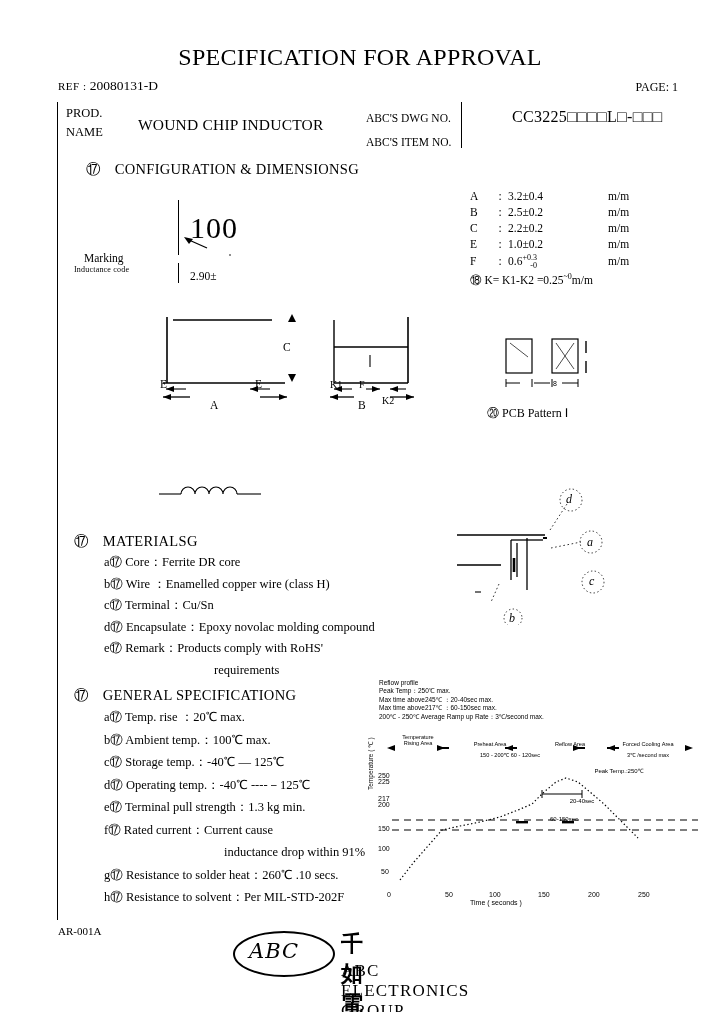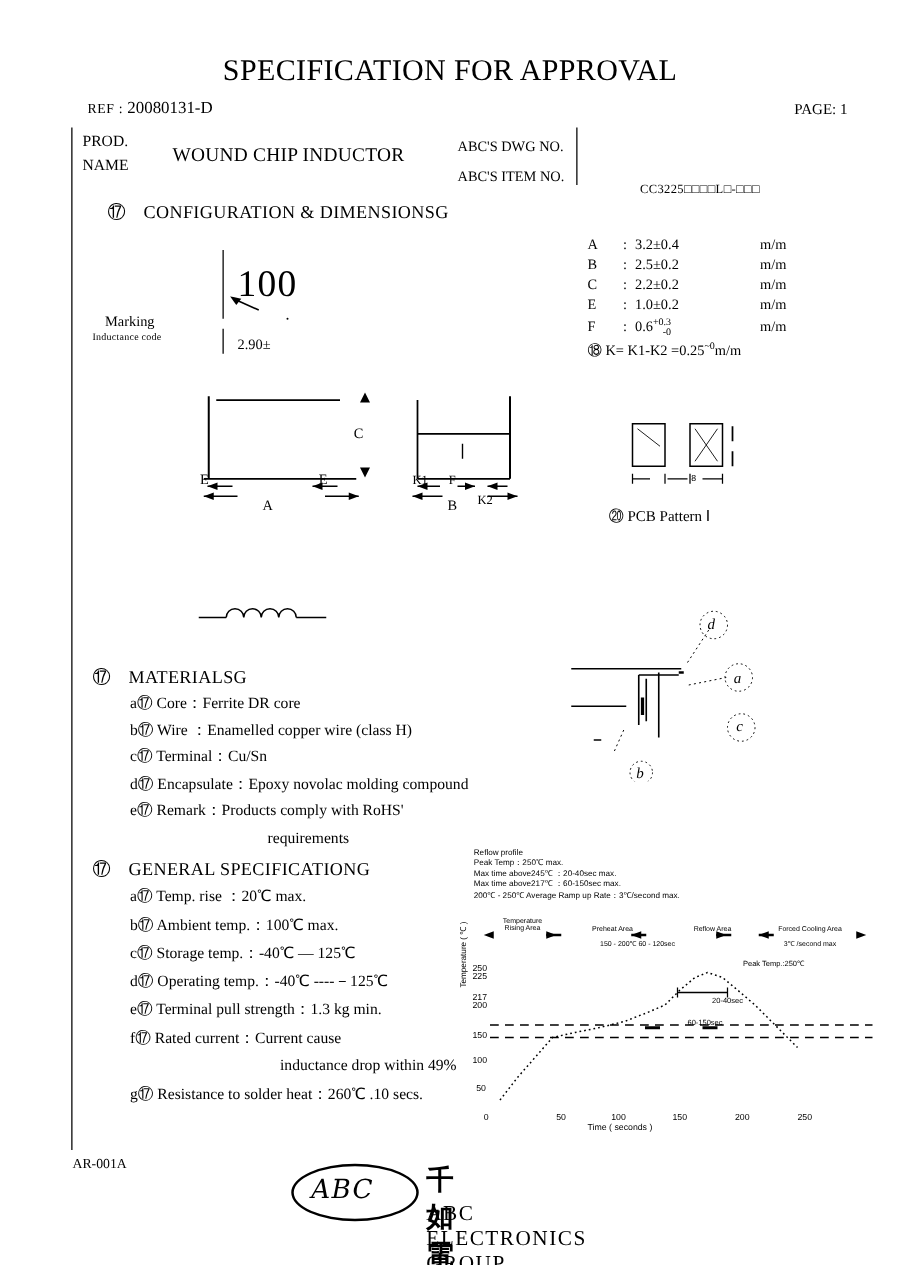--- a/index.html
+++ b/index.html
@@ -26,21 +26,21 @@
     text-align: center;
     font-size: 24px;
     letter-spacing: 0.3px;
   }
   .ref-line {
     position: absolute;
     top: 78px;
     left: 58px;
     font-size: 13.5px;
   }
-  .ref-label { font-size: 11px; letter-spacing: .5px; margin-left: 12px; }
+  .ref-label { font-size: 11px; letter-spacing: .5px; }
   .page-no {
     position: absolute;
     top: 80px;
     right: 42px;
     font-size: 12px;
   }
 
   
   .left-rule {
     position: absolute;
@@ -67,23 +67,22 @@
     left: 461px;
     top: 102px;
     width: 1.4px;
     height: 46px;
     background: #000;
   }
   .dwg-value {
     position: absolute;
     top: 108px;
     left: 512px;
-    font-size: 10px;
+    font-size: 16px;
     letter-spacing: .3px;
-    margin-top: 38px;
   }
 
   
   .sec {
     position: absolute;
     font-size: 14.5px;
     letter-spacing: .3px;
   }
   .sec .bullet { margin-right: 14px; }
 
@@ -434,22 +433,23 @@
   <div class="sec" style="top:686px; left:74px;">
     <span class="bullet">⑰</span><span>GENERAL SPECIFICATIONG</span>
   </div>
   <div class="list" style="top:706px; left:104px; line-height:22.5px;">
     <div>a⑰ Temp. rise ：20℃  max.</div>
     <div>b⑰ Ambient temp.：100℃  max.</div>
     <div>c⑰ Storage temp.：-40℃  —  125℃</div>
     <div>d⑰ Operating temp.：-40℃ ----－125℃</div>
     <div>e⑰ Terminal pull strength：1.3 kg min.</div>
     <div>f⑰ Rated current：Current cause</div>
-    <div style="padding-left:120px;">inductance drop within 49%</div>
+    <div style="padding-left:120px;">inductance drop within 91%</div>
     <div>g⑰ Resistance to solder heat：260℃ .10 secs.</div>
+    <div>h⑰ Resistance to solvent：Per  MIL-STD-202F</div>
   </div>
 
   <div class="reflow-text">
     <div>Reflow profile</div>
     <div>Peak Temp：250℃ max.</div>
     <div>Max time above245℃  ：20-40sec max.</div>
     <div>Max time above217℃ ：60-150sec max.</div>
     <div>200℃ - 250℃  Average Ramp up Rate：3℃/second max.</div>
   </div>
 

